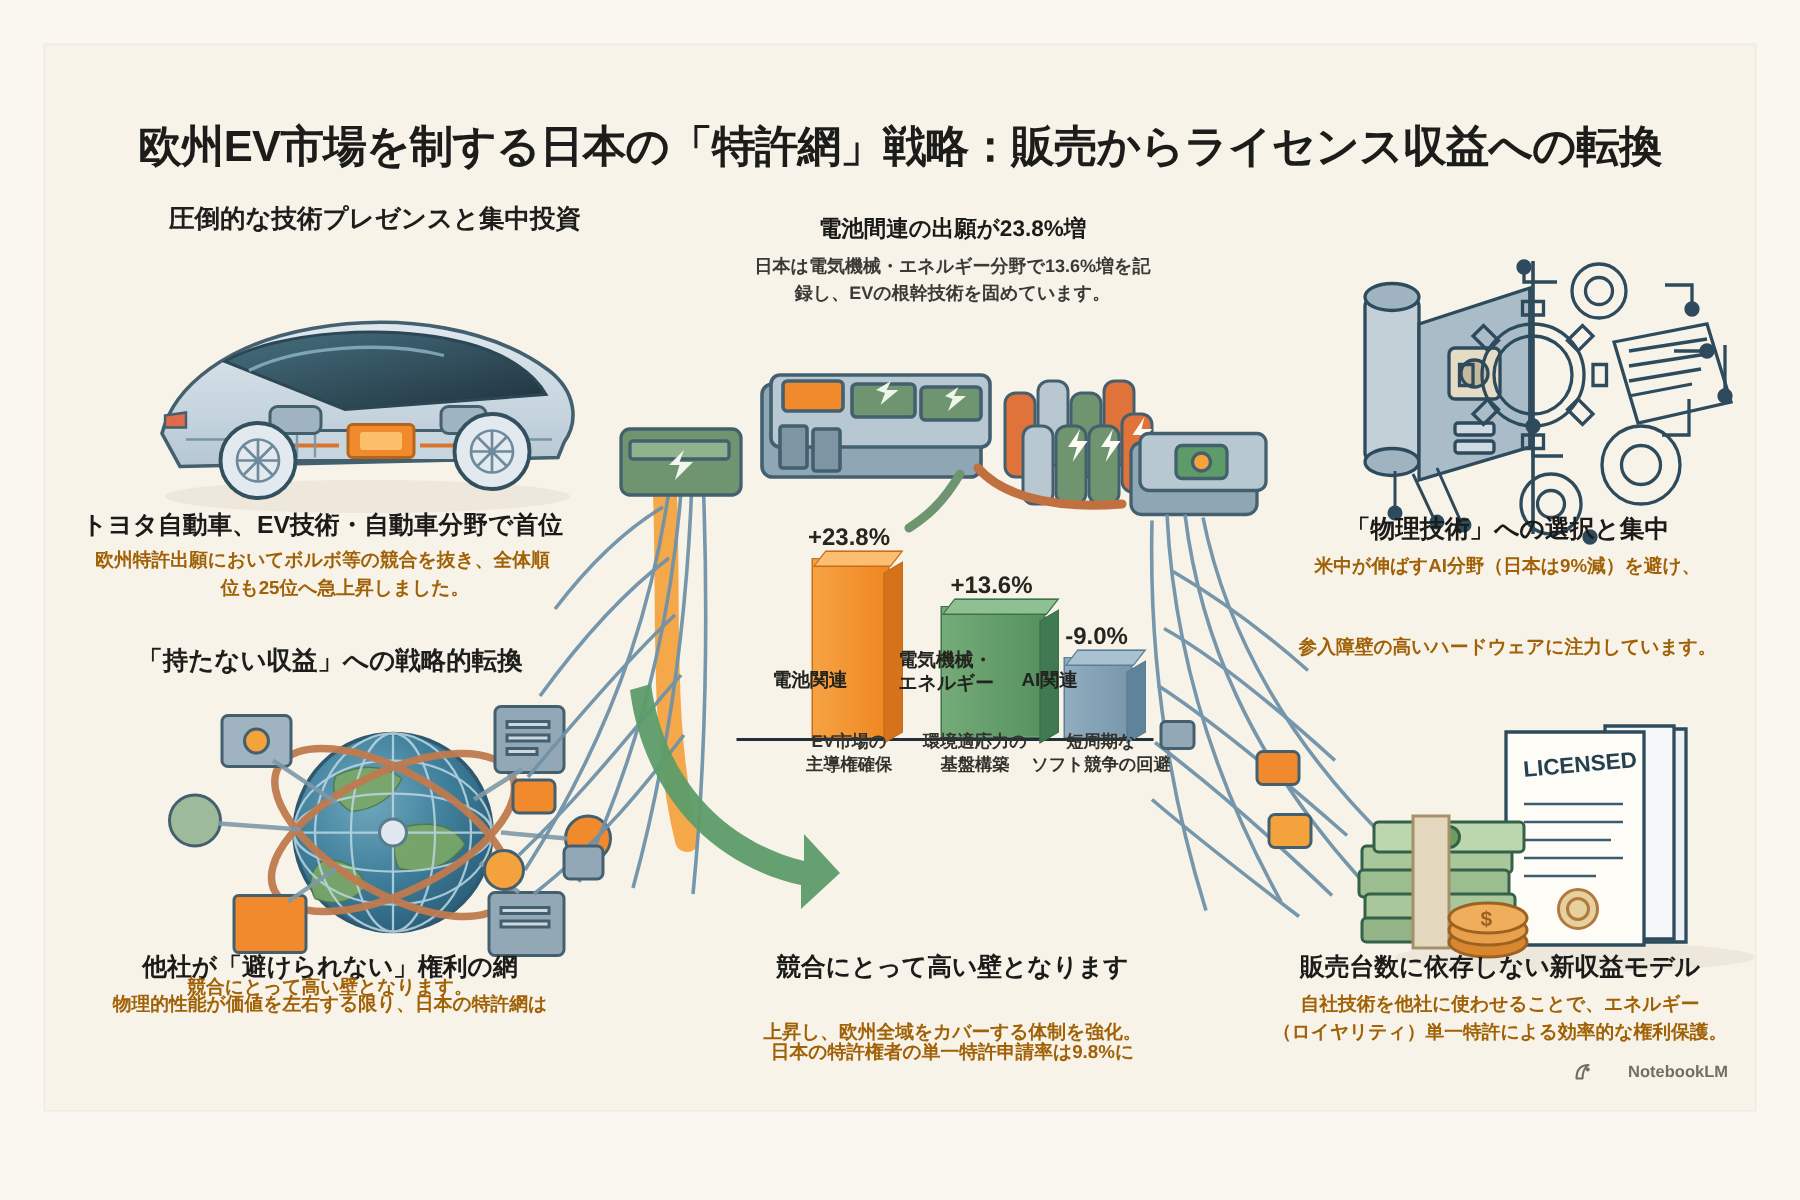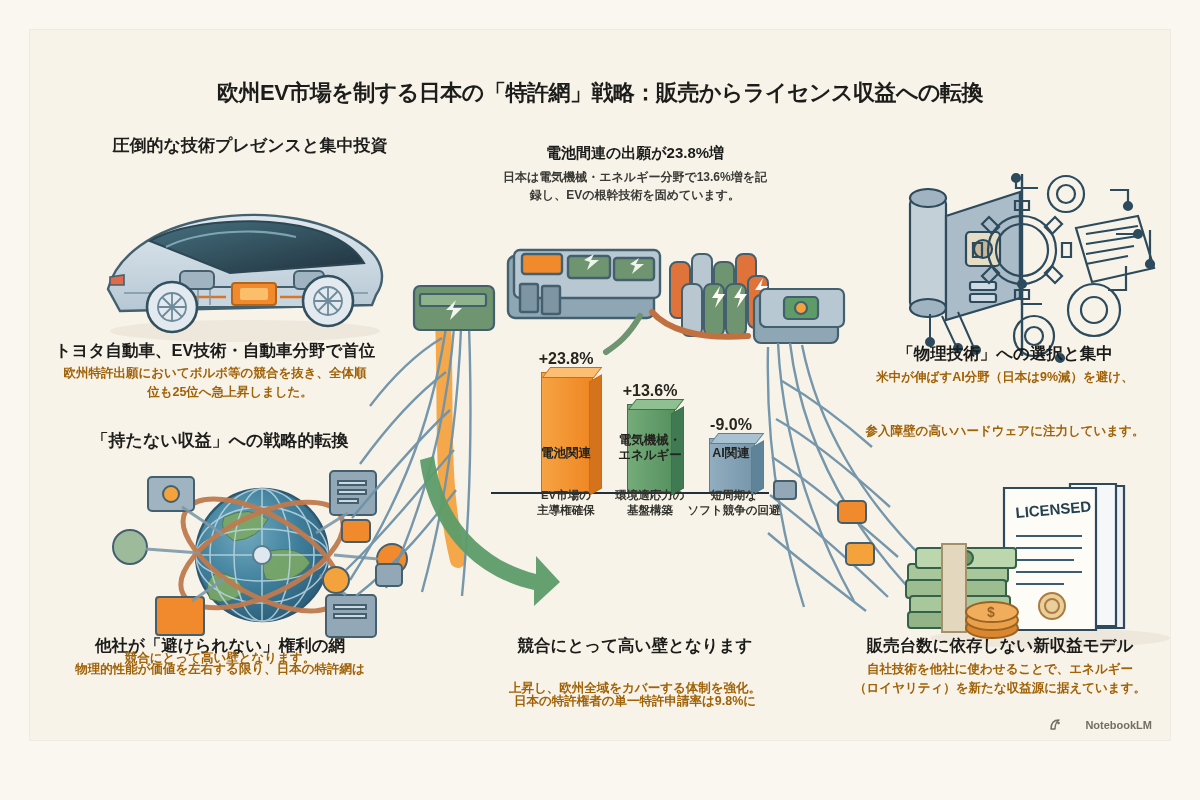--- a/index.html
+++ b/index.html
@@ -14,21 +14,21 @@
   }
   #board{
     position:absolute;left:30px;top:30px;width:1140px;height:710px;
     background:#f7f3e9;
     box-shadow:0 0 0 1px rgba(150,140,115,.10);
     overflow:hidden;
   }
   
   .title{
     position:absolute;left:0;top:48px;width:1140px;text-align:center;
-    font-size:22px;font-weight:bold;color:#1c1c1a;letter-spacing:-.5px;
+    font-size:29px;font-weight:bold;color:#1c1c1a;letter-spacing:-.5px;
     white-space:nowrap;
   }
   .sect-h{
     position:absolute;font-size:17px;font-weight:bold;color:#1e1e1c;
     text-align:center;line-height:1.25;
   }
   .cap-h{
     position:absolute;font-size:16.5px;font-weight:bold;color:#1b1b19;
     text-align:center;line-height:1.3;
   }
@@ -54,29 +54,29 @@
   }
   .bar-face{position:absolute;bottom:0;left:0;width:100%;}
   .bar-top{position:absolute;left:0;width:100%;height:10px;}
   .bar-side{position:absolute;bottom:0;right:-11px;width:11px;}
   .axis{
     position:absolute;left:6px;bottom:66px;width:278px;height:2.5px;
     background:#22303c;
   }
   .bar-cat{
     position:absolute;bottom:30px;font-size:12.5px;font-weight:bold;
-    color:#23231f;text-align:center;line-height:1.25;
+    color:#23231f;line-height:1.25;
   }
   .bar-sub{
     position:absolute;bottom:-26px;font-size:11.5px;font-weight:bold;
     color:#33332e;text-align:center;line-height:1.3;
   }
   
   #wm{
-    position:absolute;right:18px;bottom:8px;display:flex;align-items:center;
+    position:absolute;right:18px;bottom:18px;display:flex;align-items:center;
     gap:22px;font-size:11px;color:#5a5750;font-weight:bold;opacity:.85;justify-content:center;
   }
   svg{display:block;overflow:visible;}
   .art{position:absolute;}
 </style>
 </head>
 <body>
 
 <div id="canvas">
   <div id="board">
@@ -377,21 +377,21 @@
           <ellipse cx="92" cy="148" rx="26" ry="10" fill="#d9862f"></ellipse>
           <ellipse cx="92" cy="140" rx="26" ry="10" fill="#e8a04a"></ellipse>
           <ellipse cx="92" cy="132" rx="26" ry="10" fill="#f0ae5c"></ellipse>
         </g>
         <text x="87" y="137" font-family="Liberation Sans, sans-serif" font-size="14" font-weight="bold" fill="#9b6222">$</text>
       </svg>
     </div>
 
     <div class="cap-h" style="left:790px;top:605px;width:360px;">販売台数に依存しない新収益モデル</div>
     <div class="cap-b" style="left:780px;top:630px;width:380px;">自社技術を他社に使わせることで、エネルギー</div>
-    <div class="cap-b" style="left:780px;top:649px;width:380px;">（ロイヤリティ）を新たな収益源に据えています。</div>
+    <div class="cap-b" style="left:780px;top:649px;width:380px;">（ロイヤリティ）単一特許による効率的な権利保護。</div>
 
     <div id="chart">
       <div class="axis"></div>
 
       <div class="bar-wrap" style="left:28px;width:50px;height:118px;">
         <div class="bar-val" style="top:-24px;">+23.8%</div>
         <div class="bar-face" style="height:118px;background:linear-gradient(to right,#f6a343,#ef8622);
                     border:1.5px solid #c96e18;"></div>
         <div class="bar-top" style="top:-7px;left:5px;height:9px;background:#fbbe72;
                     border:1.5px solid #c96e18;transform:skewX(-38deg);"></div>
@@ -399,21 +399,21 @@
                     transform:skewY(-30deg);"></div>
         <div class="bar-cat" style="left:-26px;width:102px;">
           <div>電池関連</div>
         </div>
         <div class="bar-sub" style="left:-26px;width:102px;">
           <div>EV市場の</div>
           <div>主導権確保</div>
         </div>
       </div>
 
-      <div class="bar-wrap" style="left:114px;width:46px;height:86px;">
+      <div class="bar-wrap" style="left:114px;width:46px;height:86px;padding-left:22px;">
         <div class="bar-val" style="top:-24px;">+13.6%</div>
         <div class="bar-face" style="height:86px;background:linear-gradient(to right,#74ab79,#55915f);
                     border:1.5px solid #3f7249;"></div>
         <div class="bar-top" style="top:-7px;left:5px;height:9px;background:#8fc092;
                     border:1.5px solid #3f7249;transform:skewX(-38deg);"></div>
         <div class="bar-side" style="height:80px;background:#3f7a52;border:1.5px solid #3f7249;
                     transform:skewY(-30deg);"></div>
         <div class="bar-cat" style="left:-28px;width:102px;bottom:28px;">
           <div>電気機械・</div>
           <div>エネルギー</div>

